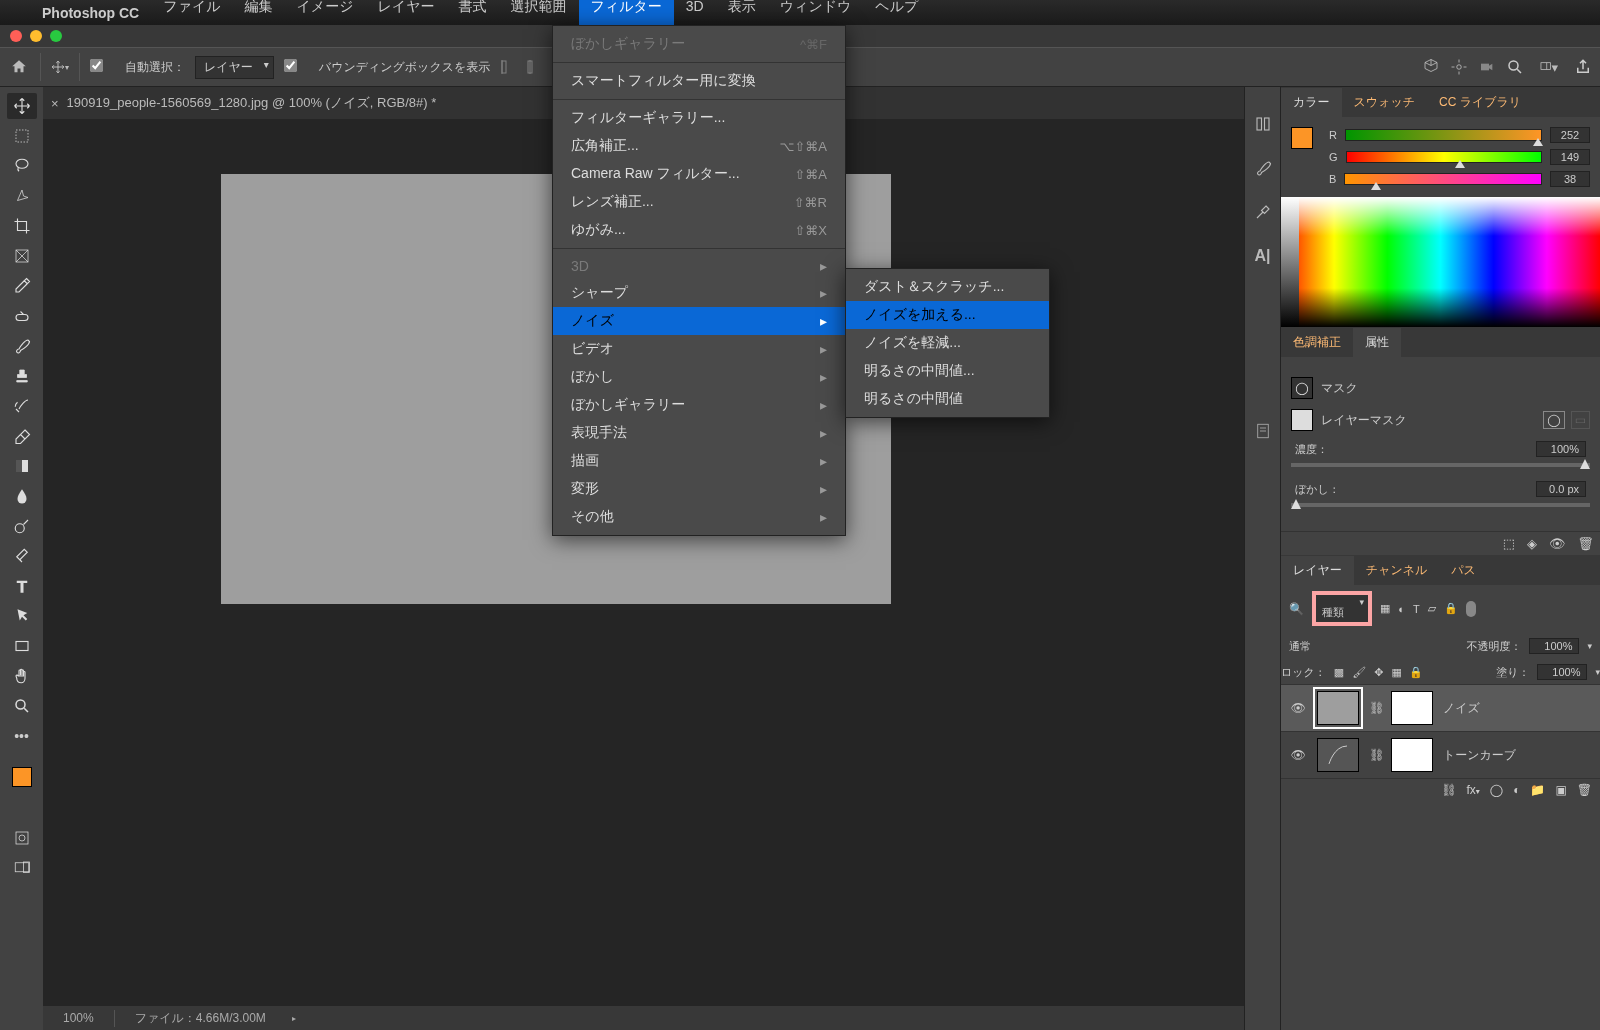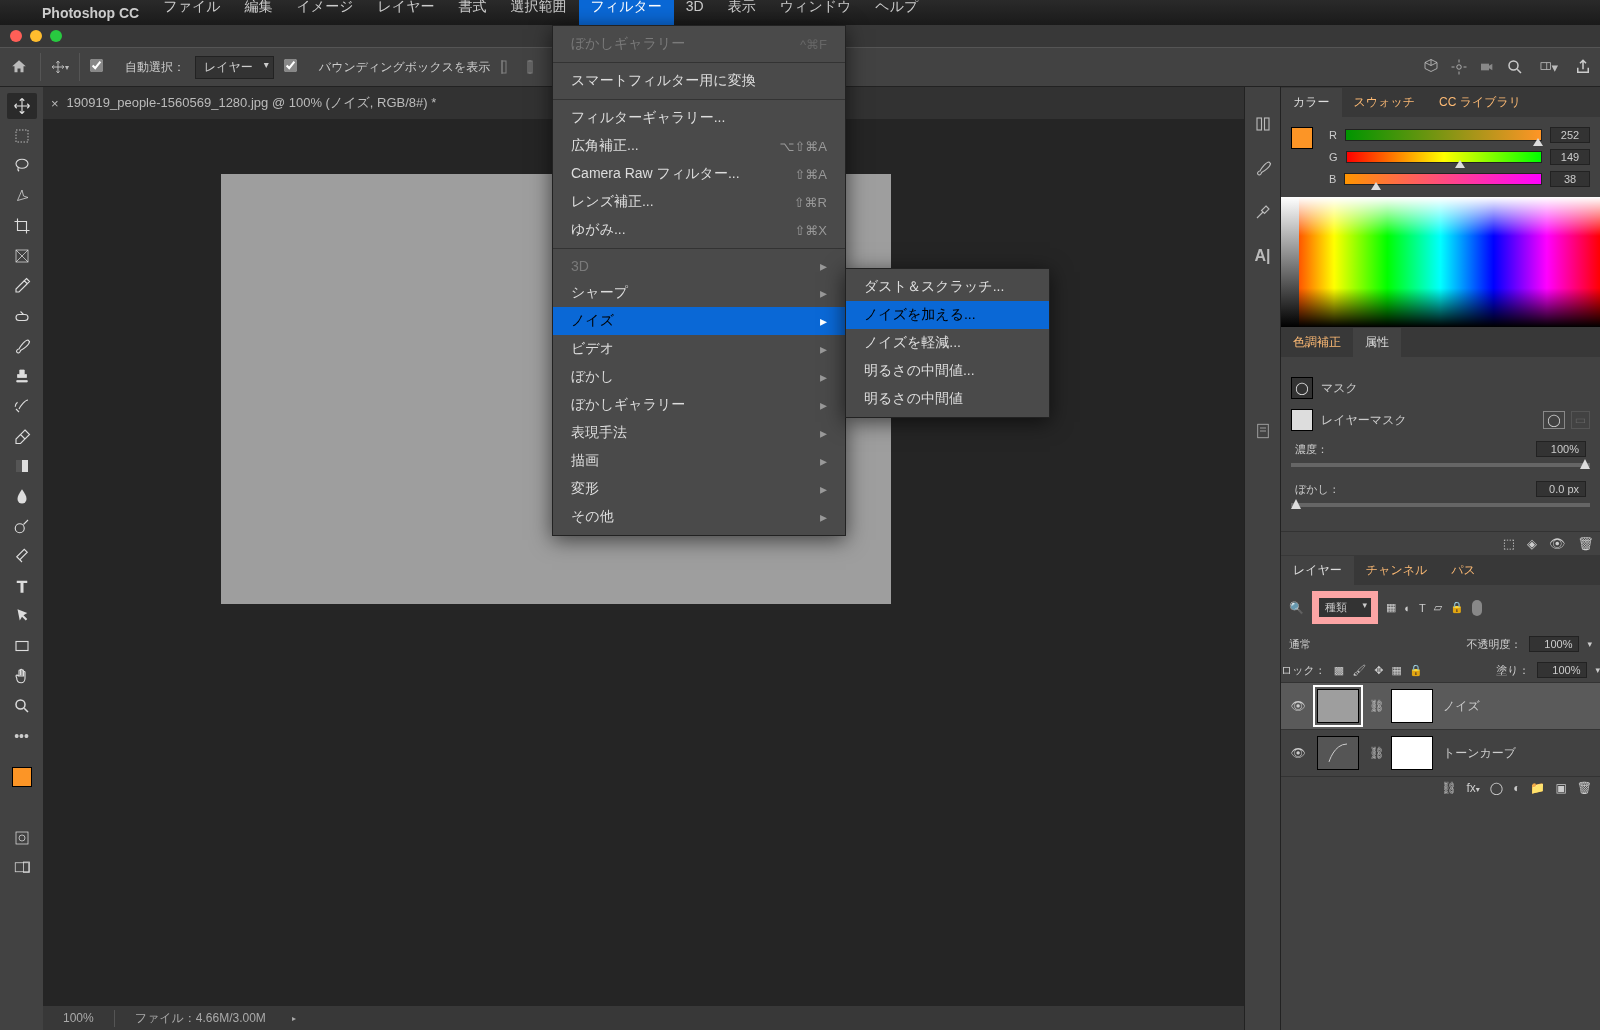--- a/index.html
+++ b/index.html
@@ -71,21 +71,21 @@
 .prop-row{display:flex;align-items:center;gap:8px;margin:10px 0;font-size:12px}
 .prop-icon{width:22px;height:22px;background:#ddd;border:1px solid #000;display:flex;align-items:center;justify-content:center}
 .prop-slider-row{display:flex;align-items:center;justify-content:space-between;font-size:11px;margin:6px 4px}
 .prop-slider{height:4px;background:#666;position:relative;margin:4px 0 14px}
 .prop-slider .th{position:absolute;right:0;top:-4px;width:0;height:0;border-left:5px solid transparent;border-right:5px solid transparent;border-bottom:10px solid #ddd}
 .val-box{background:#333;border:1px solid #222;padding:1px 6px;font-size:11px;min-width:50px;text-align:right}
 .icon-row{display:flex;justify-content:flex-end;gap:12px;padding:4px 6px;border-top:1px solid #333}
 
 .layer-controls{display:flex;align-items:center;gap:8px;padding:6px 8px;font-size:11px;flex-wrap:wrap}
 .layer-filter{display:flex;gap:8px;align-items:center}
-.layer-filter .sel{background:#333;border:7px solid #fca5a5;padding:2px 24px 2px 6px;font-size:11px;position:relative}
+.layer-filter .sel{background:#333;border:4px solid #fca5a5;padding:10px 24px 2px 6px;font-size:11px;position:relative}
 .layer-filter .sel:after{content:'▾';position:absolute;right:4px;top:2px;font-size:9px}
 .layer-row{display:flex;align-items:center;padding:6px 8px;gap:10px;border-top:1px solid #333;font-size:12px}
 .layer-row.sel{background:#5a5a5a}
 .eye{width:18px;text-align:center}
 .layer-thumb{width:42px;height:34px;background:#9e9e9e;border:1px solid #000}
 .layer-thumb.curves{background:#555;display:flex;align-items:center;justify-content:center}
 .mask-thumb{width:42px;height:34px;background:#fff;border:1px solid #000}
 .link-ic{width:12px}
 .layer-bottom{display:flex;justify-content:flex-end;gap:10px;padding:4px 8px;border-top:1px solid #333;font-size:12px}
 

